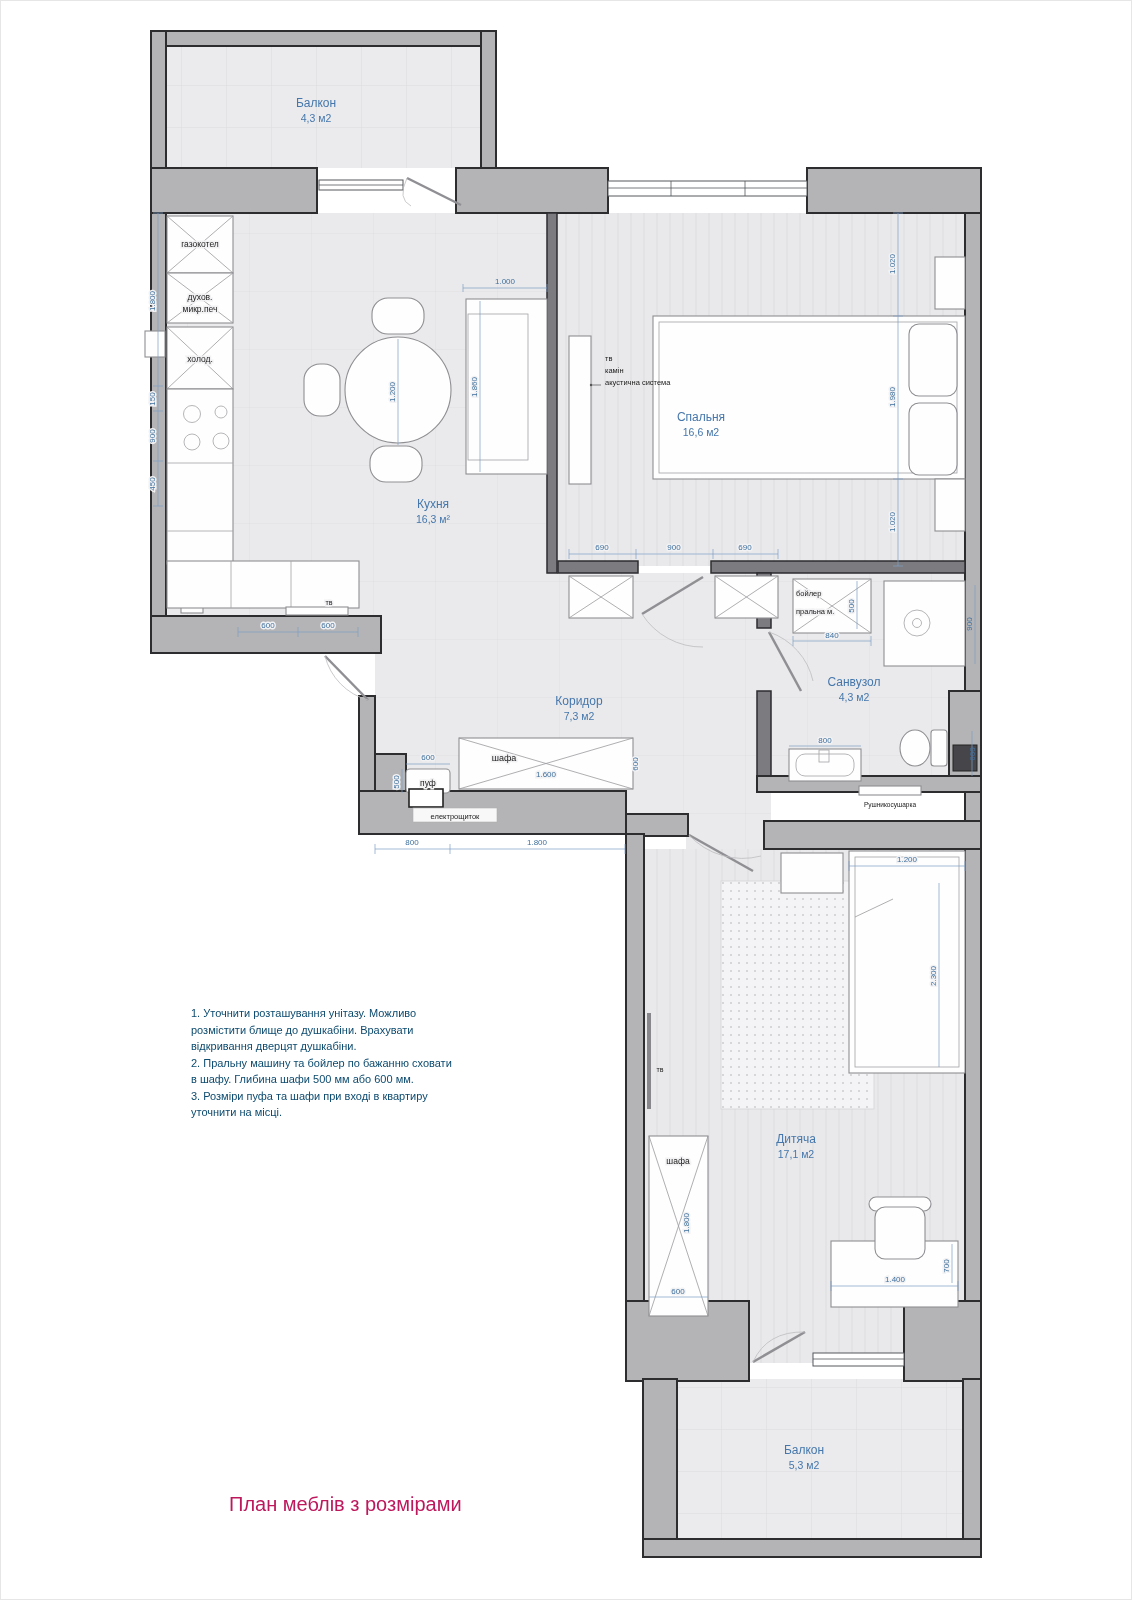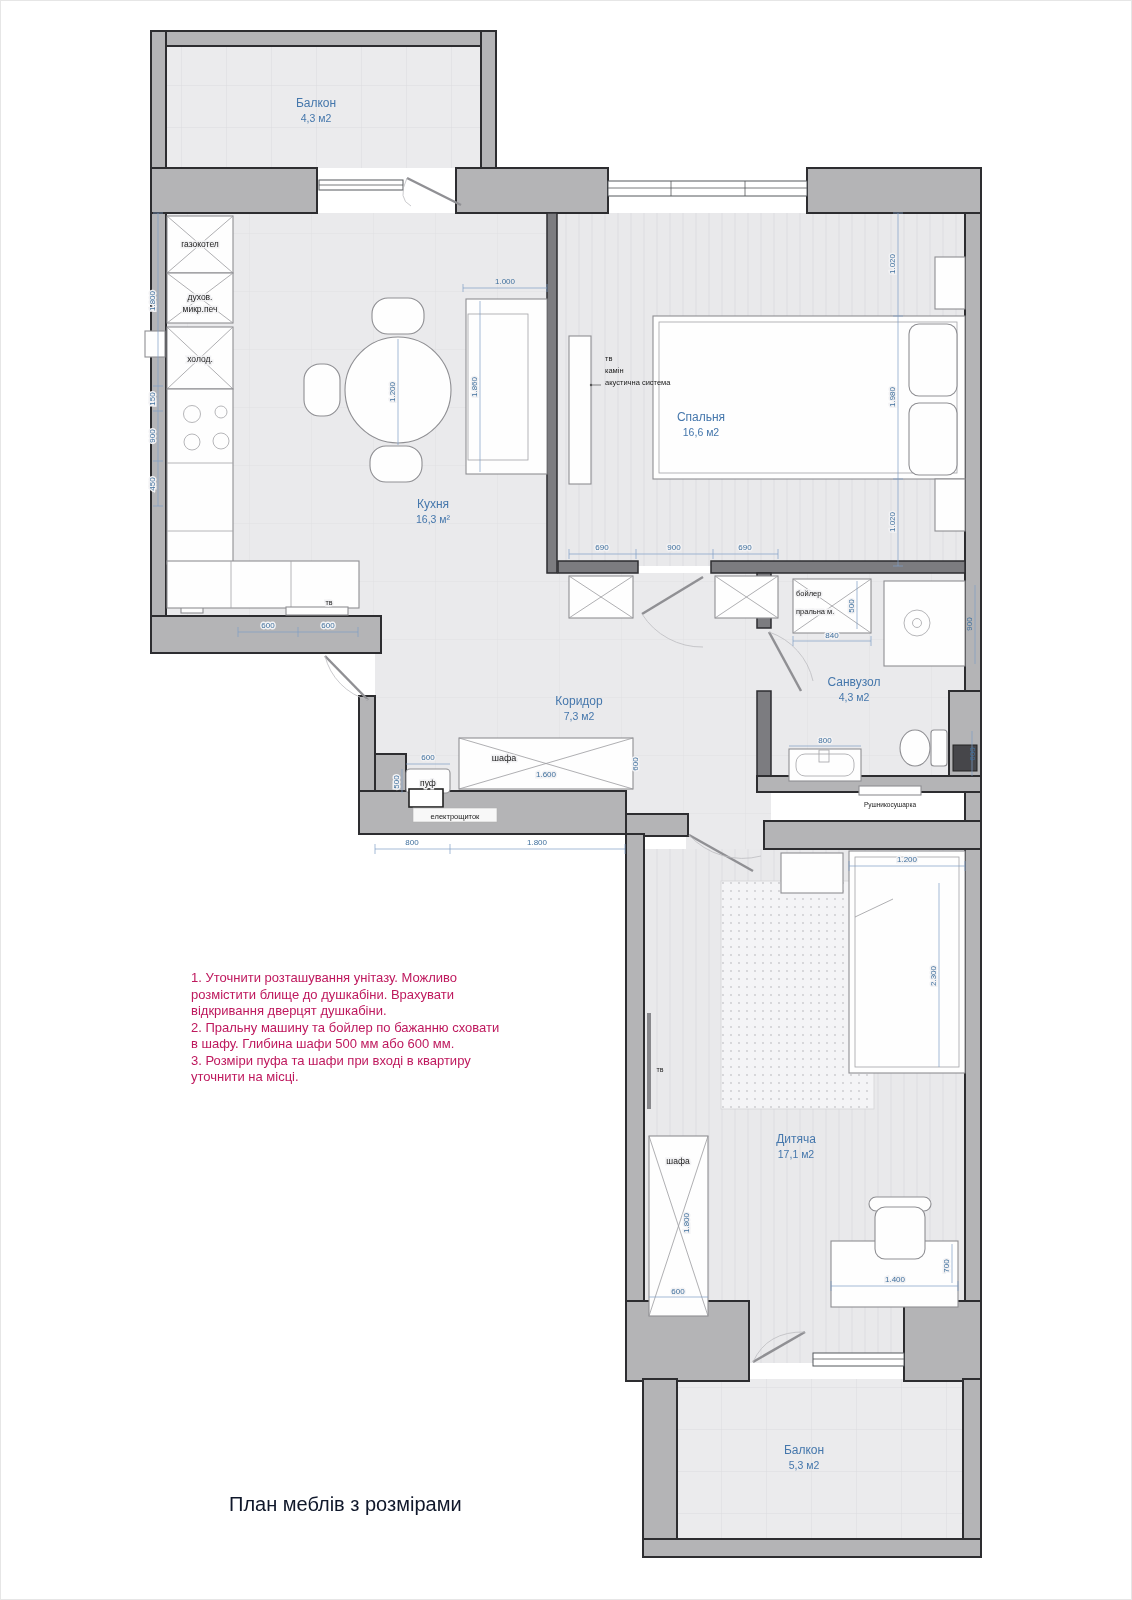--- a/index.html
+++ b/index.html
@@ -17,23 +17,23 @@
   .dimt{fill:#41719e;font-size:8px;text-anchor:middle;}
   .roomn{fill:#4577ac;font-size:12px;text-anchor:middle;}
   .rooma{fill:#4577ac;font-size:10.5px;text-anchor:middle;}
   .lbl{fill:#1b1b1b;font-size:8.5px;text-anchor:middle;}
   .lbls{fill:#1b1b1b;font-size:7.5px;text-anchor:start;}
   .halo{paint-order:stroke;stroke:#f2f2f4;stroke-width:3px;}
   .door{stroke:#909094;stroke-width:2.5;}
   .arc{fill:none;stroke:#bcbcc0;stroke-width:0.8;}
   .win{fill:#ffffff;stroke:#55585c;stroke-width:1;}
   .winl{stroke:#55585c;stroke-width:0.8;}
-  .notes{position:absolute;left:190px;top:969px;width:340px;
-         font-size:13px;line-height:16.5px;color:#be185d;white-space:pre-line;}
-  .title{position:absolute;left:228px;top:1492px;font-size:20px;color:#0f172a;}
+  .notes{position:absolute;left:190px;top:1004px;width:340px;
+         font-size:11px;line-height:16.5px;color:#0c4a6e;white-space:pre-line;}
+  .title{position:absolute;left:228px;top:1492px;font-size:20px;color:#be185d;}
 </style>
 </head>
 <body>
 
 <div class="page">
 
 <svg class="plan-svg" width="1132" height="1600" viewBox="0 0 1132 1600">
   <defs>
     <pattern id="tiles" width="45" height="42" patternUnits="userSpaceOnUse">
       <rect width="45" height="42" fill="#ebebed"></rect>

